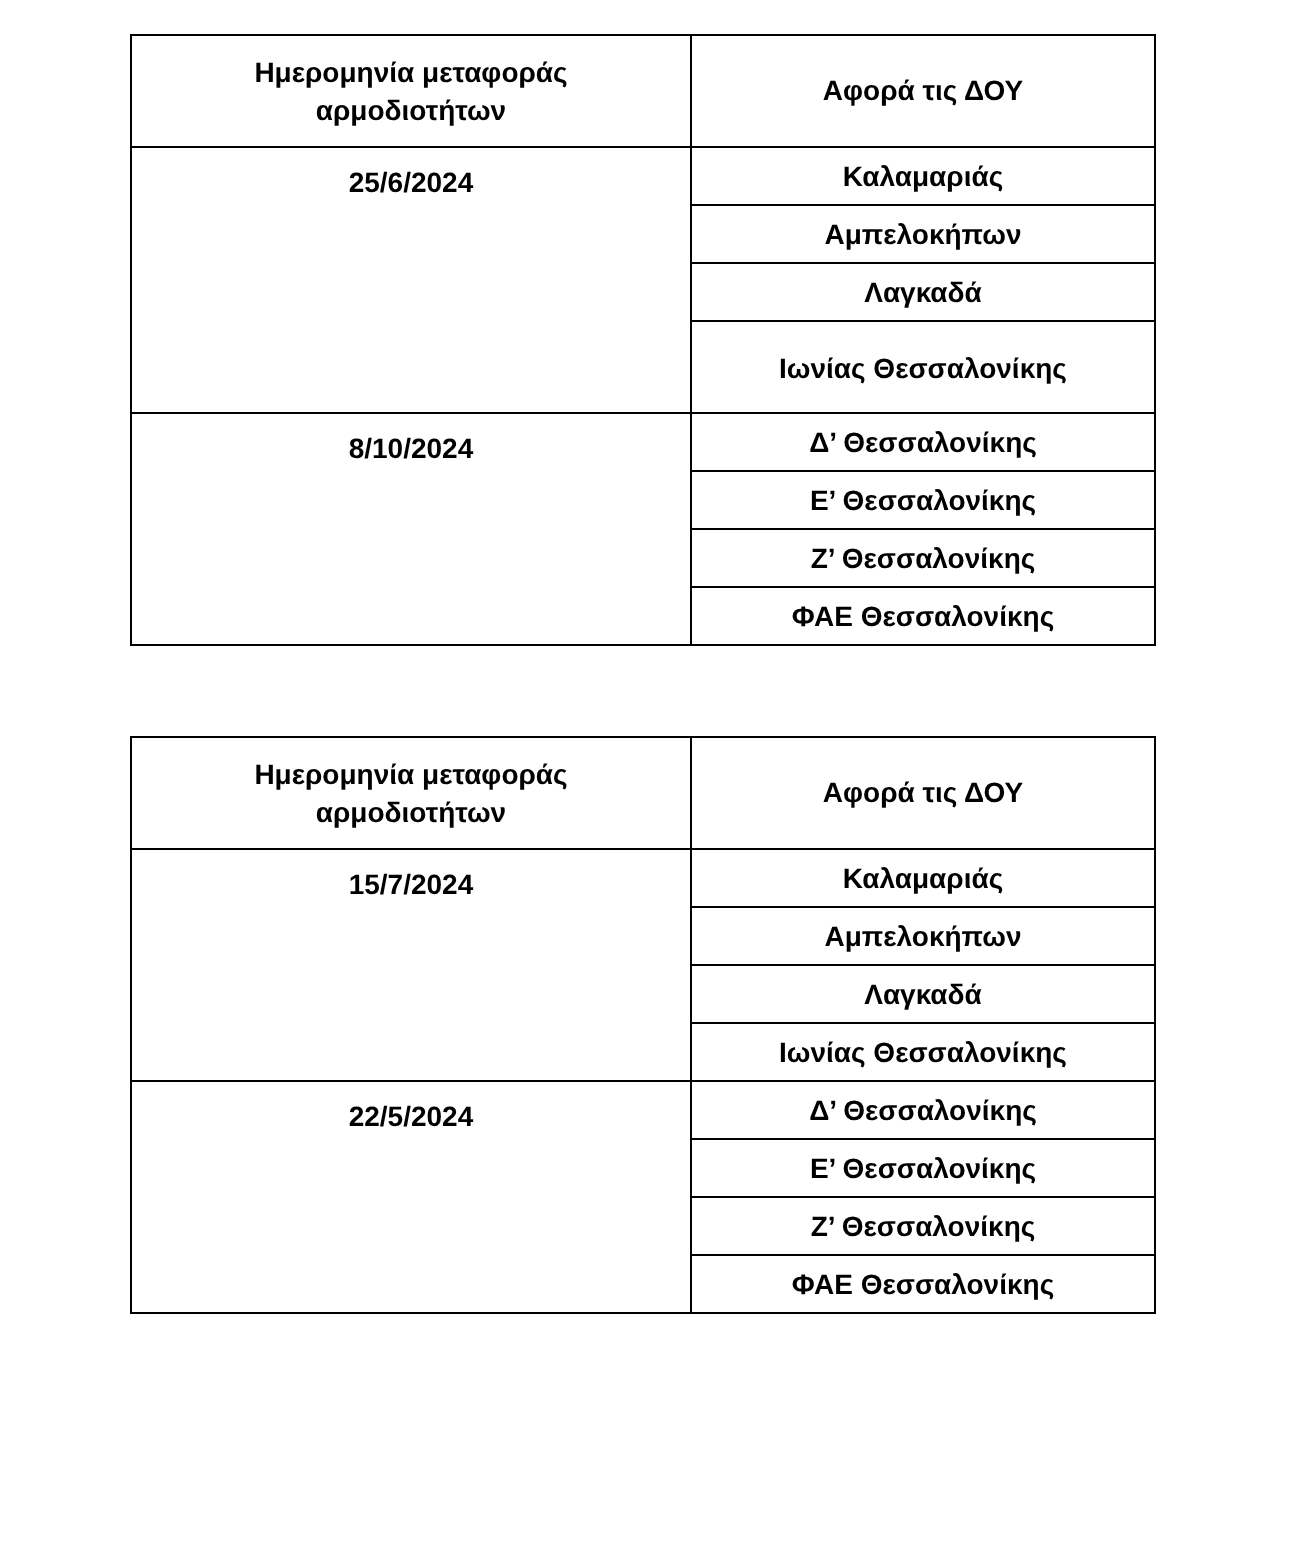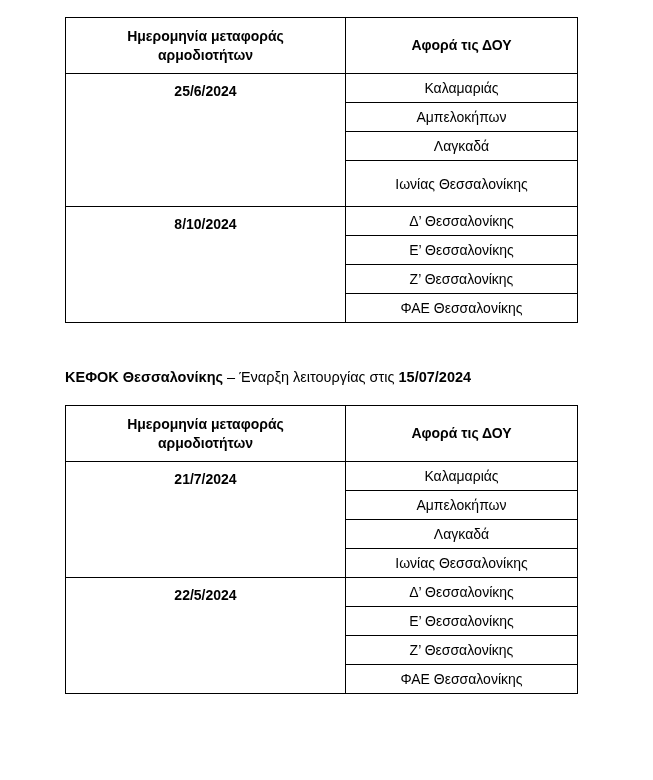--- a/index.html
+++ b/index.html
@@ -43,21 +43,21 @@
     vertical-align: middle;
     white-space: pre-line;
     line-height: 1.35;
   }
   td.date-cell {
     font-weight: bold;
     vertical-align: top;
     padding-top: 9px;
   }
   td.office-cell {
-    font-weight: normal;
+    font-weight: bold;
     height: 29px;
     vertical-align: middle;
   }
   td.office-cell.tall { height: 46px; }
 </style>
 </head>
 <body>
 
 <div class="page">
 
@@ -100,37 +100,36 @@
           <td class="office-cell">Ζ’ Θεσσαλονίκης</td>
         </tr>
         <tr>
           <td class="office-cell">ΦΑΕ Θεσσαλονίκης</td>
         </tr>
       </tbody>
     </table>
   </section>
 
   <section class="doc-section">
-    <p class="section-title"><span class="b">ΚΕΦΟΚ Θεσσαλονίκης</span> <span>– Έναρξη λειτουργίας στις</span> <span class="b">15/07/2024</span></p>
 
     <table class="transfer-table">
       <colgroup>
           <col class="col-date">
           <col class="col-doy">
         </colgroup>
       <thead>
         <tr>
           <th class="hdr">Ημερομηνία μεταφοράς
 αρμοδιοτήτων</th>
           <th class="hdr">Αφορά τις ΔΟΥ</th>
         </tr>
       </thead>
       <tbody>
         <tr>
-          <td class="date-cell" rowspan="4">21/7/2024</td>
+          <td class="date-cell" rowspan="4">15/7/2024</td>
           <td class="office-cell">Καλαμαριάς</td>
         </tr>
         <tr>
           <td class="office-cell">Αμπελοκήπων</td>
         </tr>
         <tr>
           <td class="office-cell">Λαγκαδά</td>
         </tr>
         <tr>
           <td class="office-cell">Ιωνίας Θεσσαλονίκης</td>

